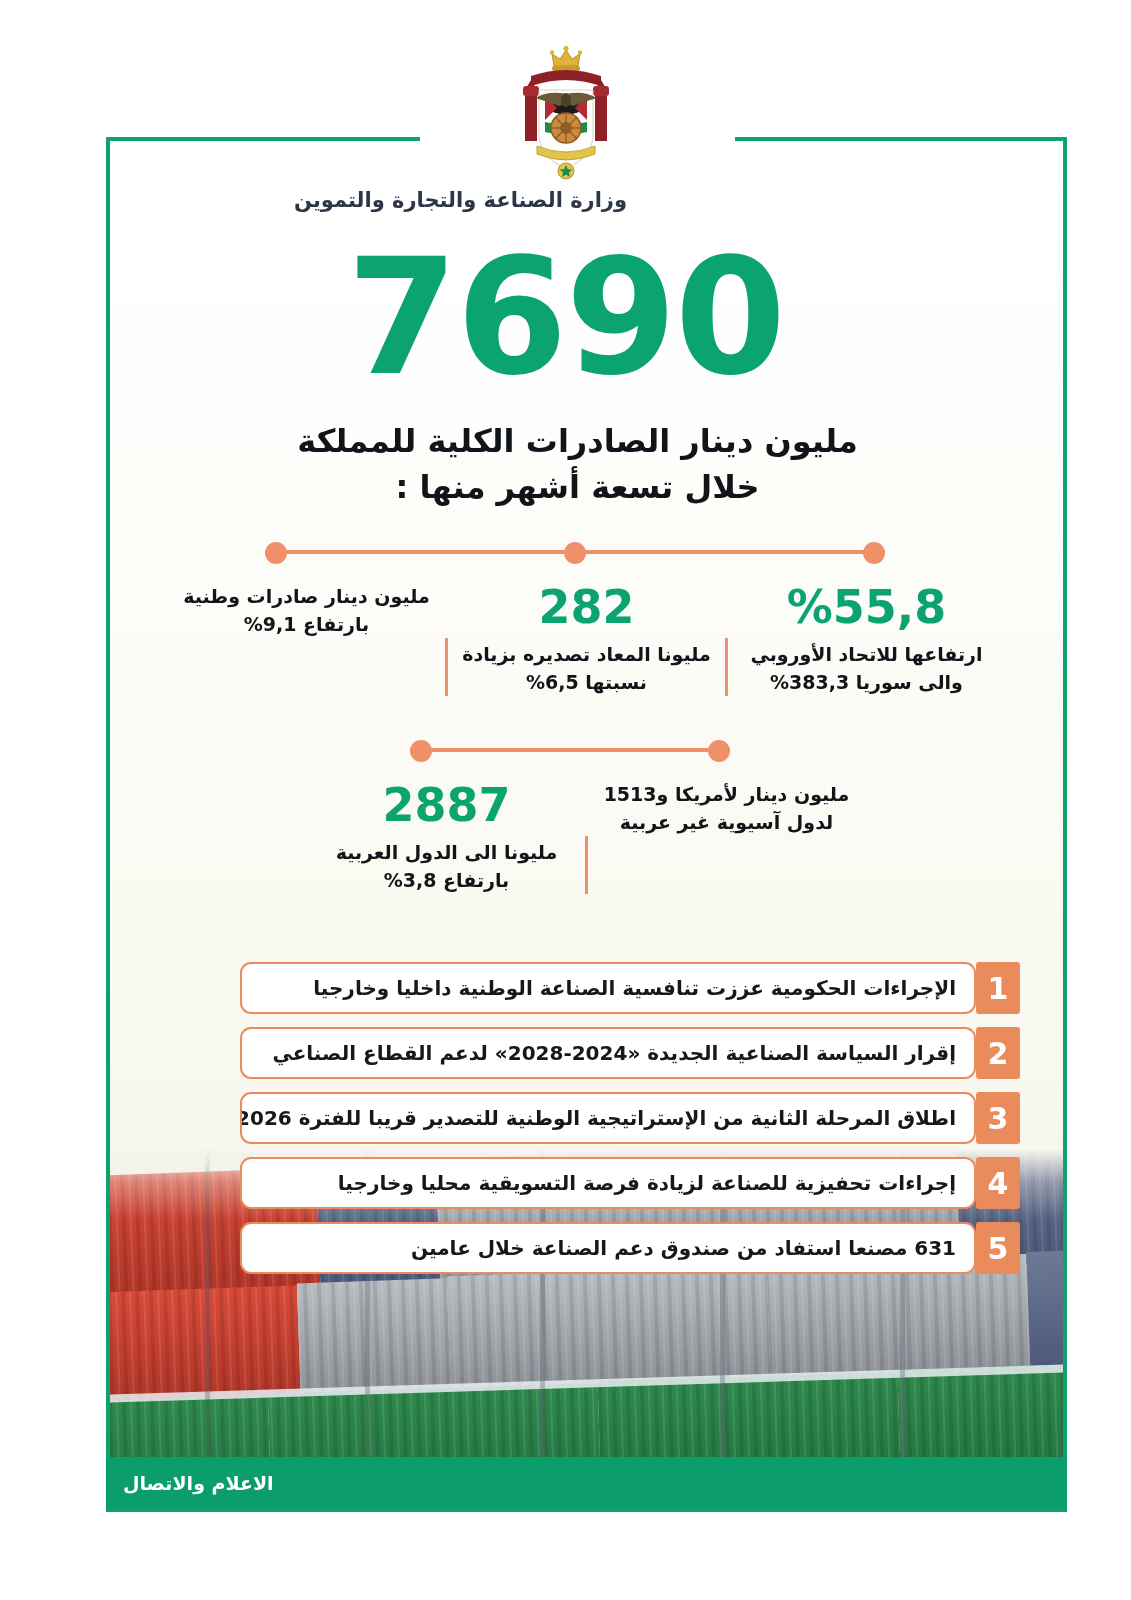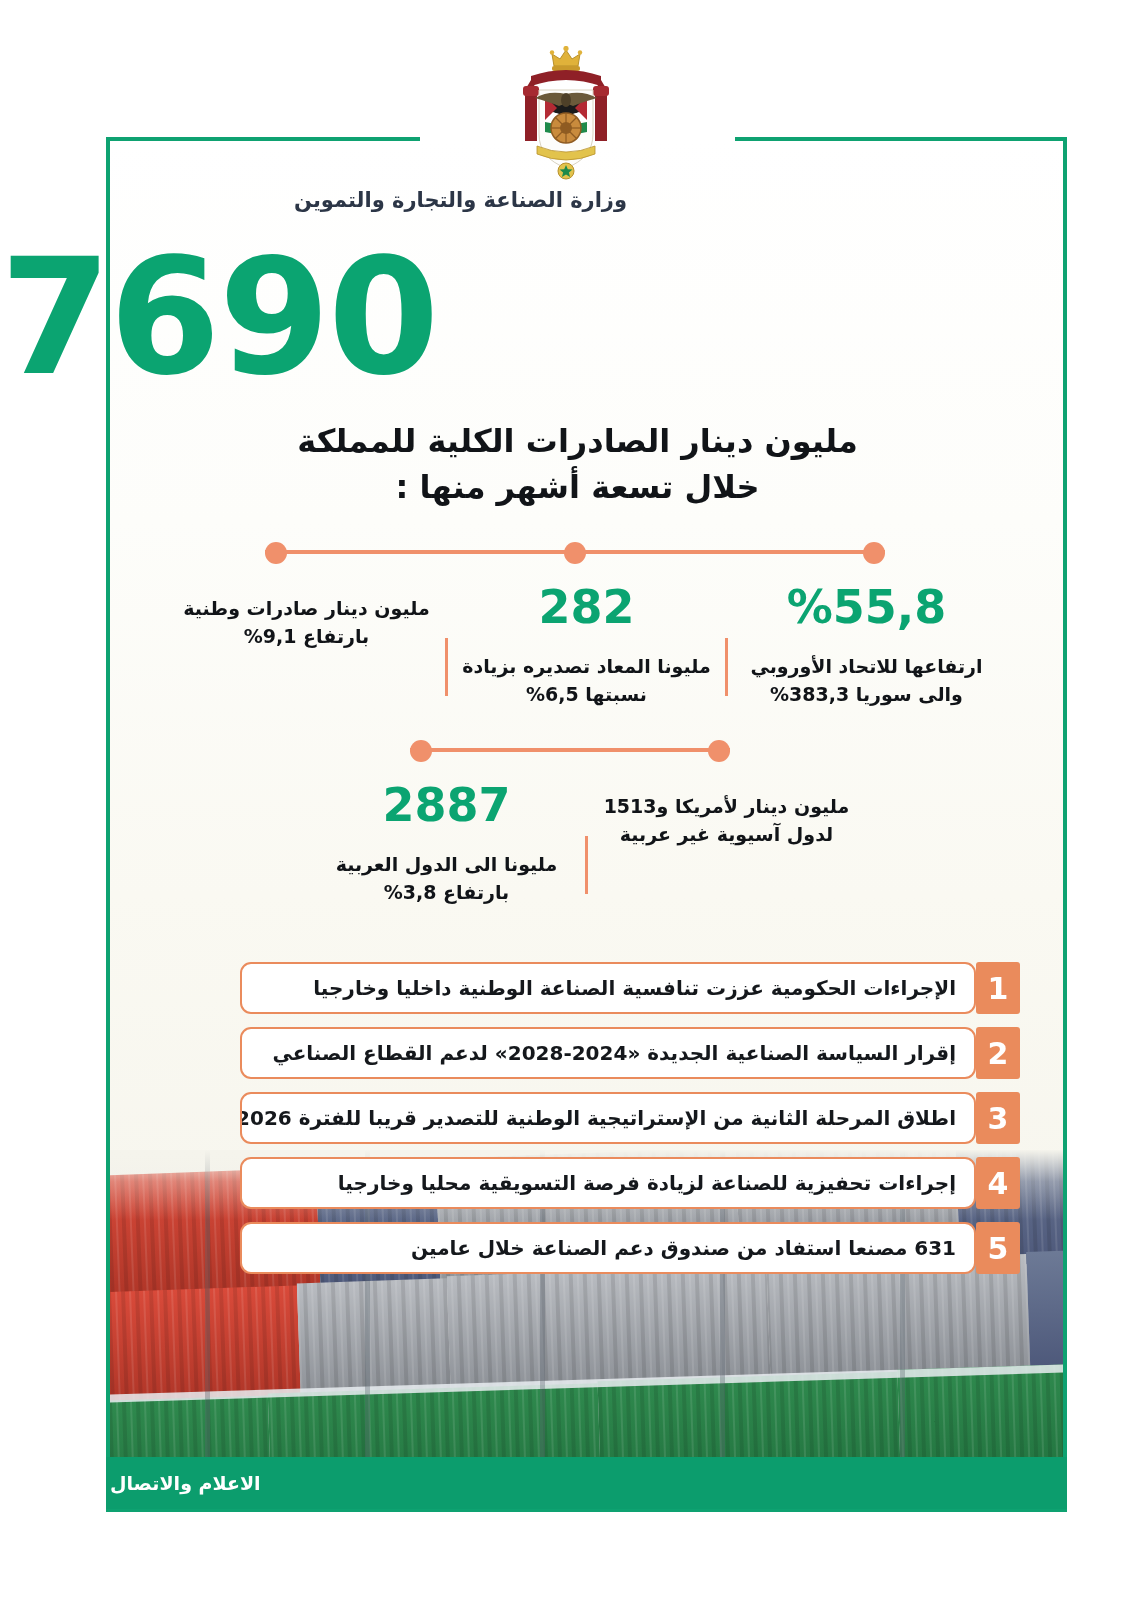--- a/index.html
+++ b/index.html
@@ -58,21 +58,21 @@
     color: #2c3647;
     letter-spacing: .2px;
     z-index: 8;
   }
 
   
   .hero-number {
     position: absolute;
     left: 0; top: 243px;
     width: 1131px;
-    text-align: left;
+    text-align: center;
     font-size: 160px;
     line-height: 150px;
     font-weight: bold;
     color: #0ba471;
     letter-spacing: -2px;
     z-index: 8;
     direction: ltr;
   }
 
   .hero-sub {
@@ -138,21 +138,21 @@
     font-weight: bold;
     color: #0ba471;
     direction: ltr;
     unicode-bidi: plaintext;
   }
   .stat .caption {
     font-size: 19px;
     line-height: 28px;
     font-weight: bold;
     color: #111418;
-    margin-top: 16px;
+    margin-top: 4px;
   }
 
   
   .photo {
     position: absolute;
     left: 110px;
     top: 1150px;
     width: 953px;
     height: 358px;
     overflow: hidden;
@@ -210,21 +210,21 @@
     position: absolute;
     left: 106px;
     top: 1457px;
     width: 961px;
     height: 52px;
     background: #0c9d6d;
     z-index: 10;
     display: flex;
     align-items: center;
     justify-content: flex-end;
-    padding-left: 4px;
+    padding-left: 17px;
     padding-right: 24px;
   }
   .footer-bar .label {
     color: #ffffff;
     font-size: 19px;
     font-weight: bold;
     letter-spacing: .3px;
   }
 </style>
 </head>

